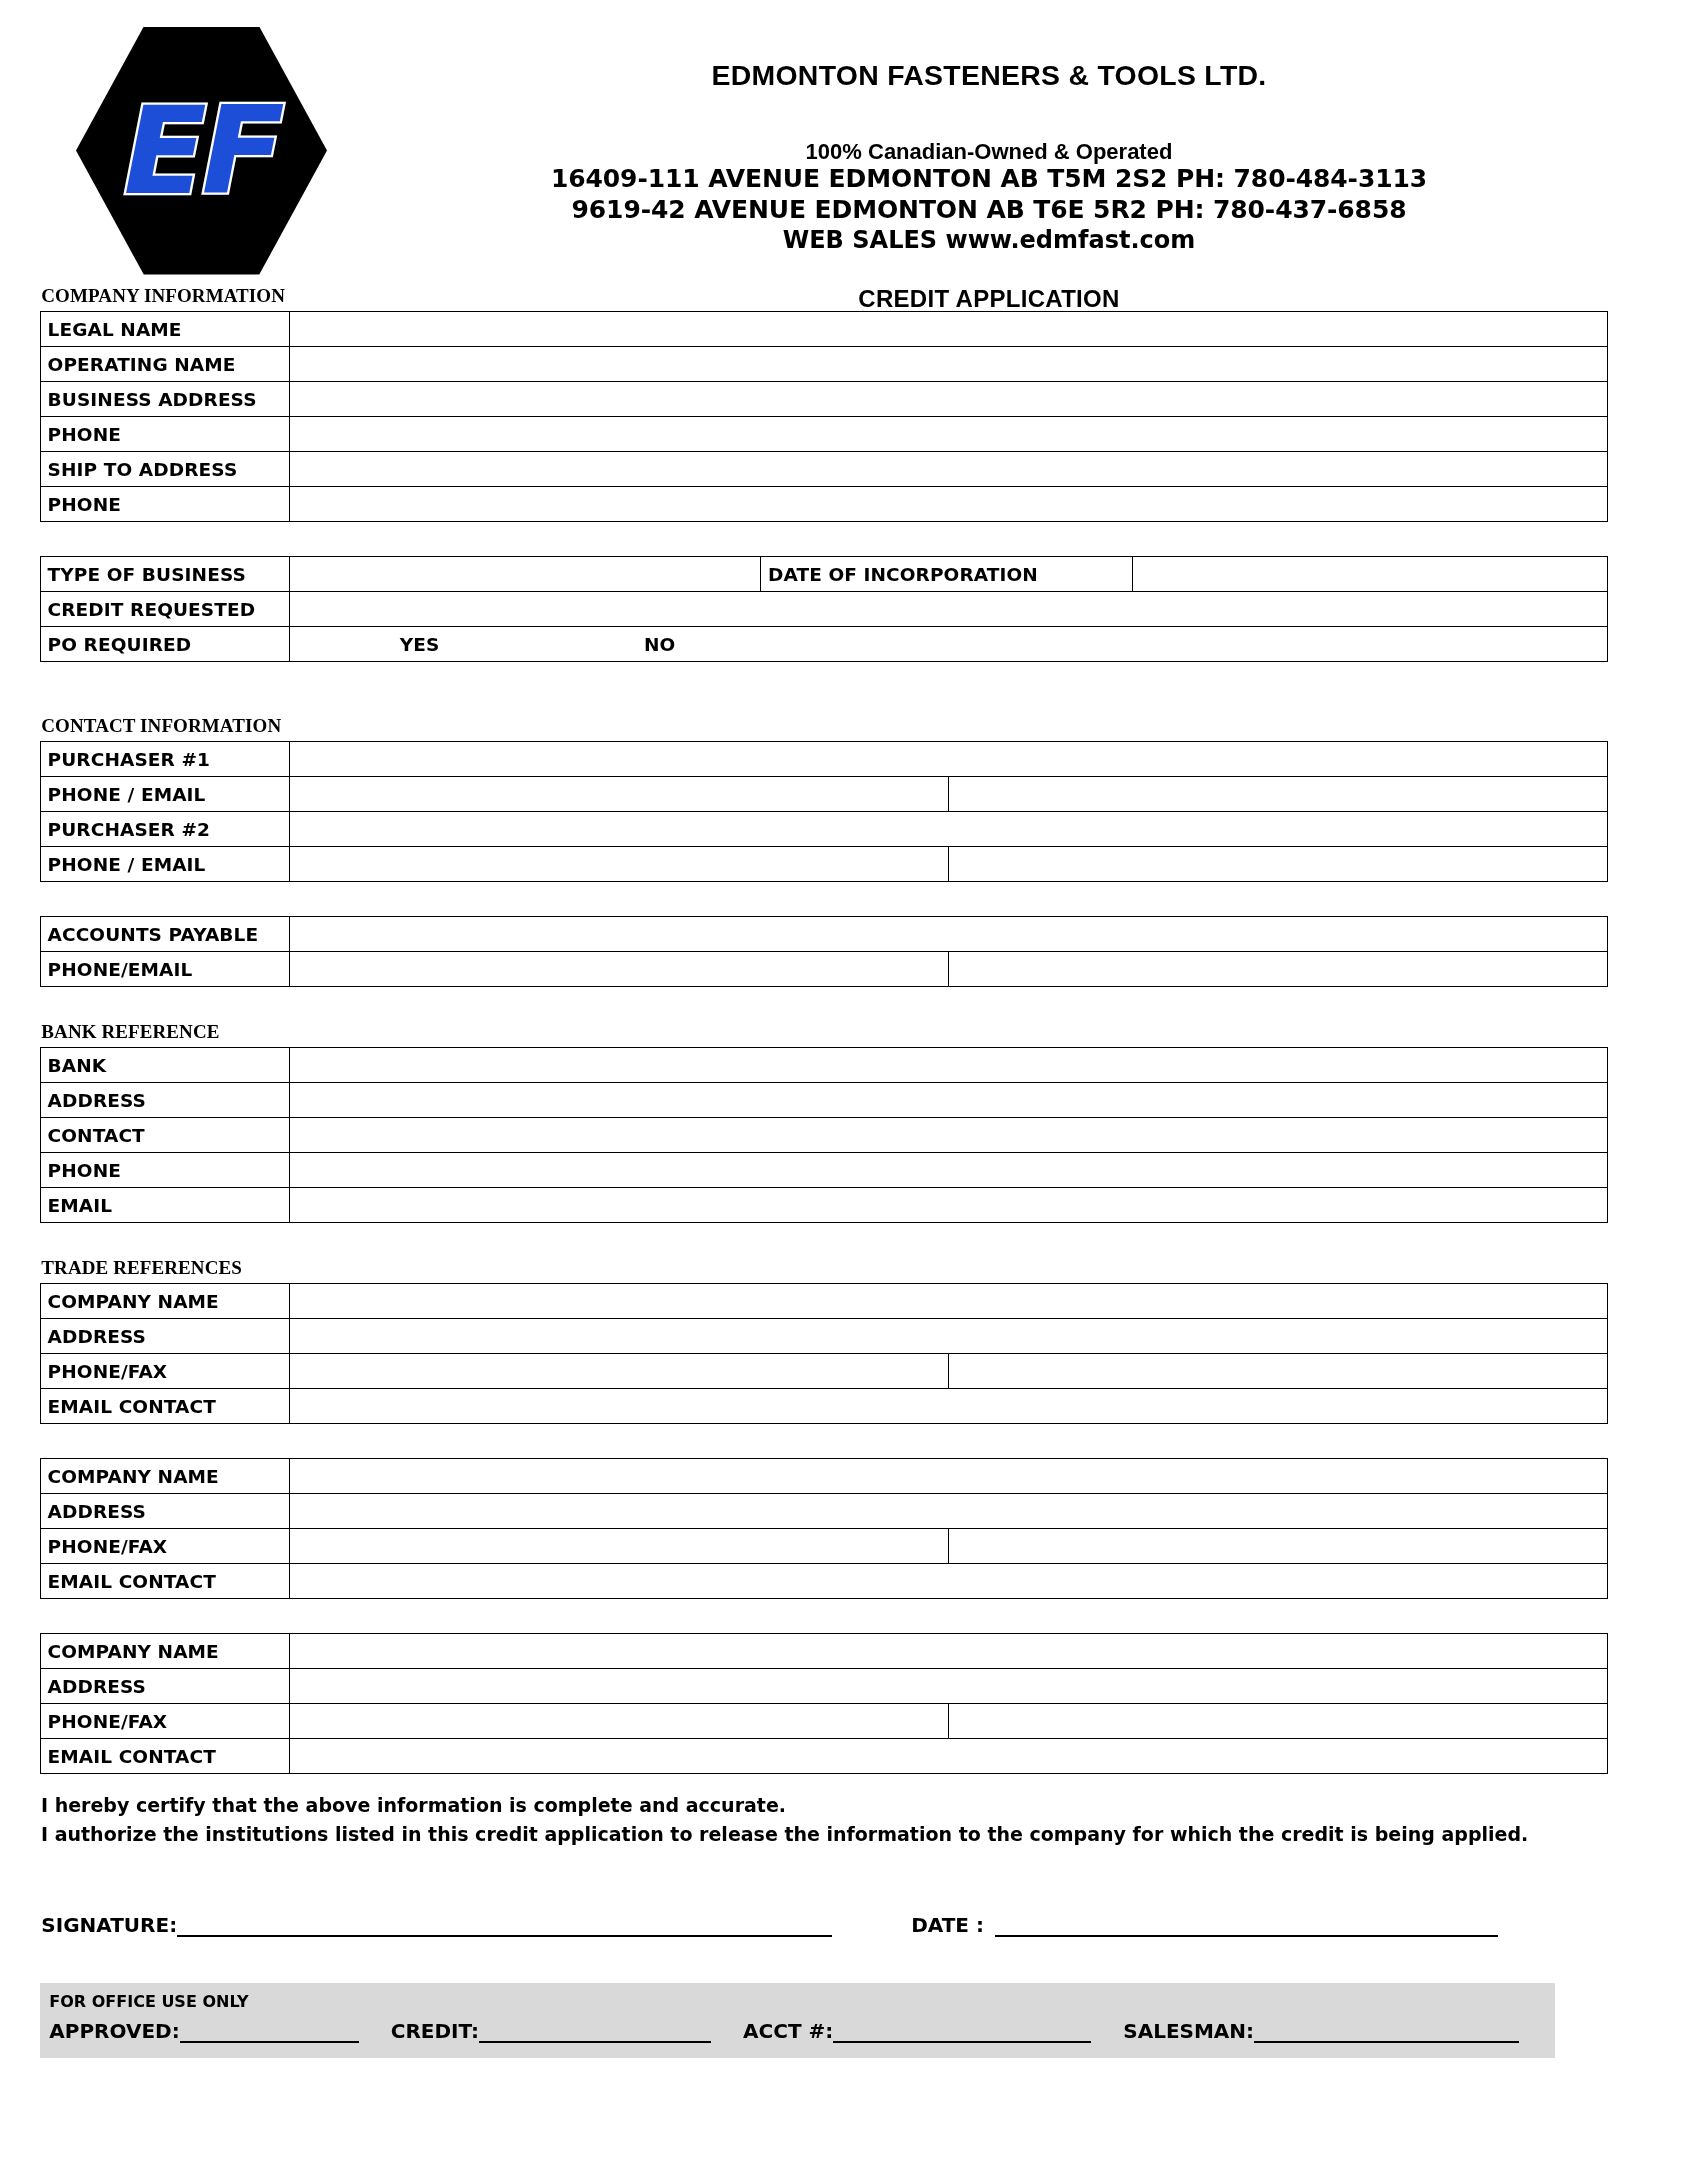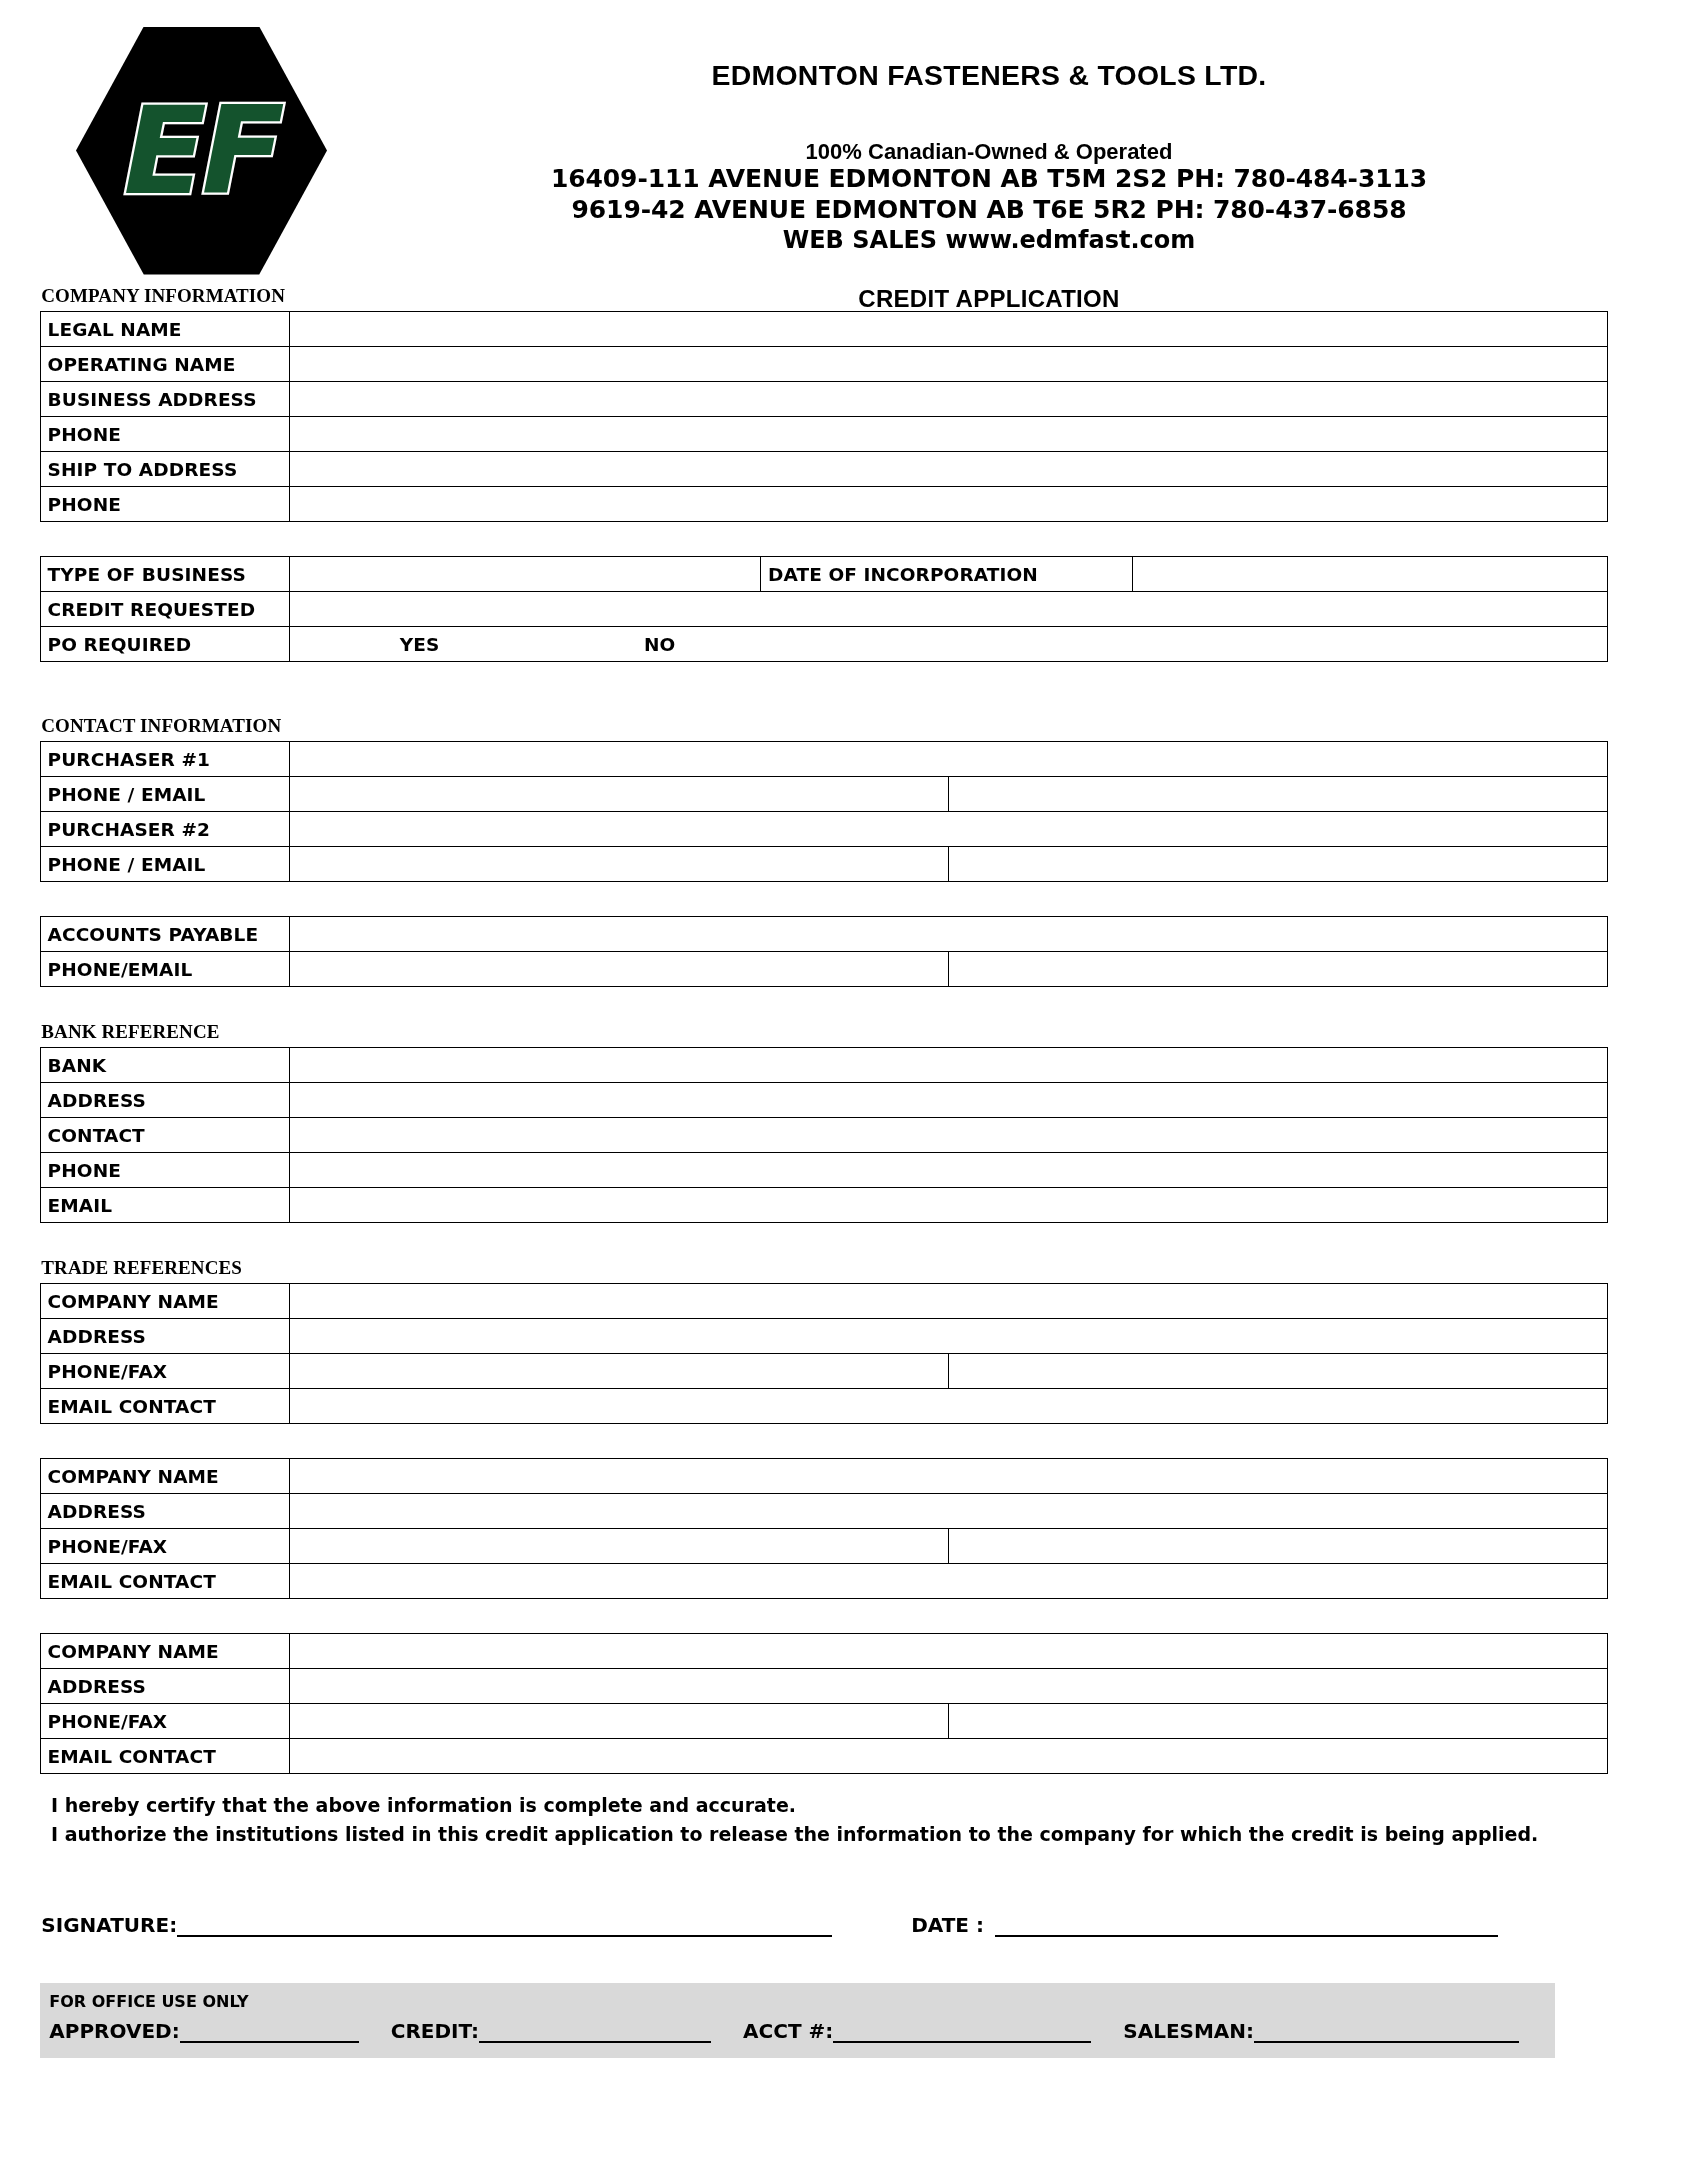--- a/index.html
+++ b/index.html
@@ -49,21 +49,21 @@
     top: 0;
     width: 251px;
     height: 248px;
     display: flex;
     align-items: center;
     justify-content: center;
     font-family: "DejaVu Sans", sans-serif;
     font-weight: bold;
     font-style: italic;
     font-size: 122px;
-    color: #14532d;
+    color: #1d4ed8;
     letter-spacing: -5.3px;
     -webkit-text-stroke: 4.6px #ffffff;
     paint-order: stroke fill;
   }
   .header-text {
     position: absolute;
     left: 291px;
     right: 0;
     top: 40px;
     text-align: center;
@@ -143,21 +143,21 @@
   }
   .yn .yes { margin-left: 103px; }
   .yn .no  { margin-left: 198px; }
 
   
   .cert {
     font-family: "DejaVu Sans", sans-serif;
     font-weight: bold;
     font-size: 19px;
     line-height: 1.55;
-    margin-left: 11px;
+    margin-left: 1px;
   }
 
   
   .sigrow {
     margin-top: 63px;
     margin-left: 1.3px;
     font-family: "DejaVu Sans", sans-serif;
     font-weight: bold;
     font-size: 20px;
     display: flex;

